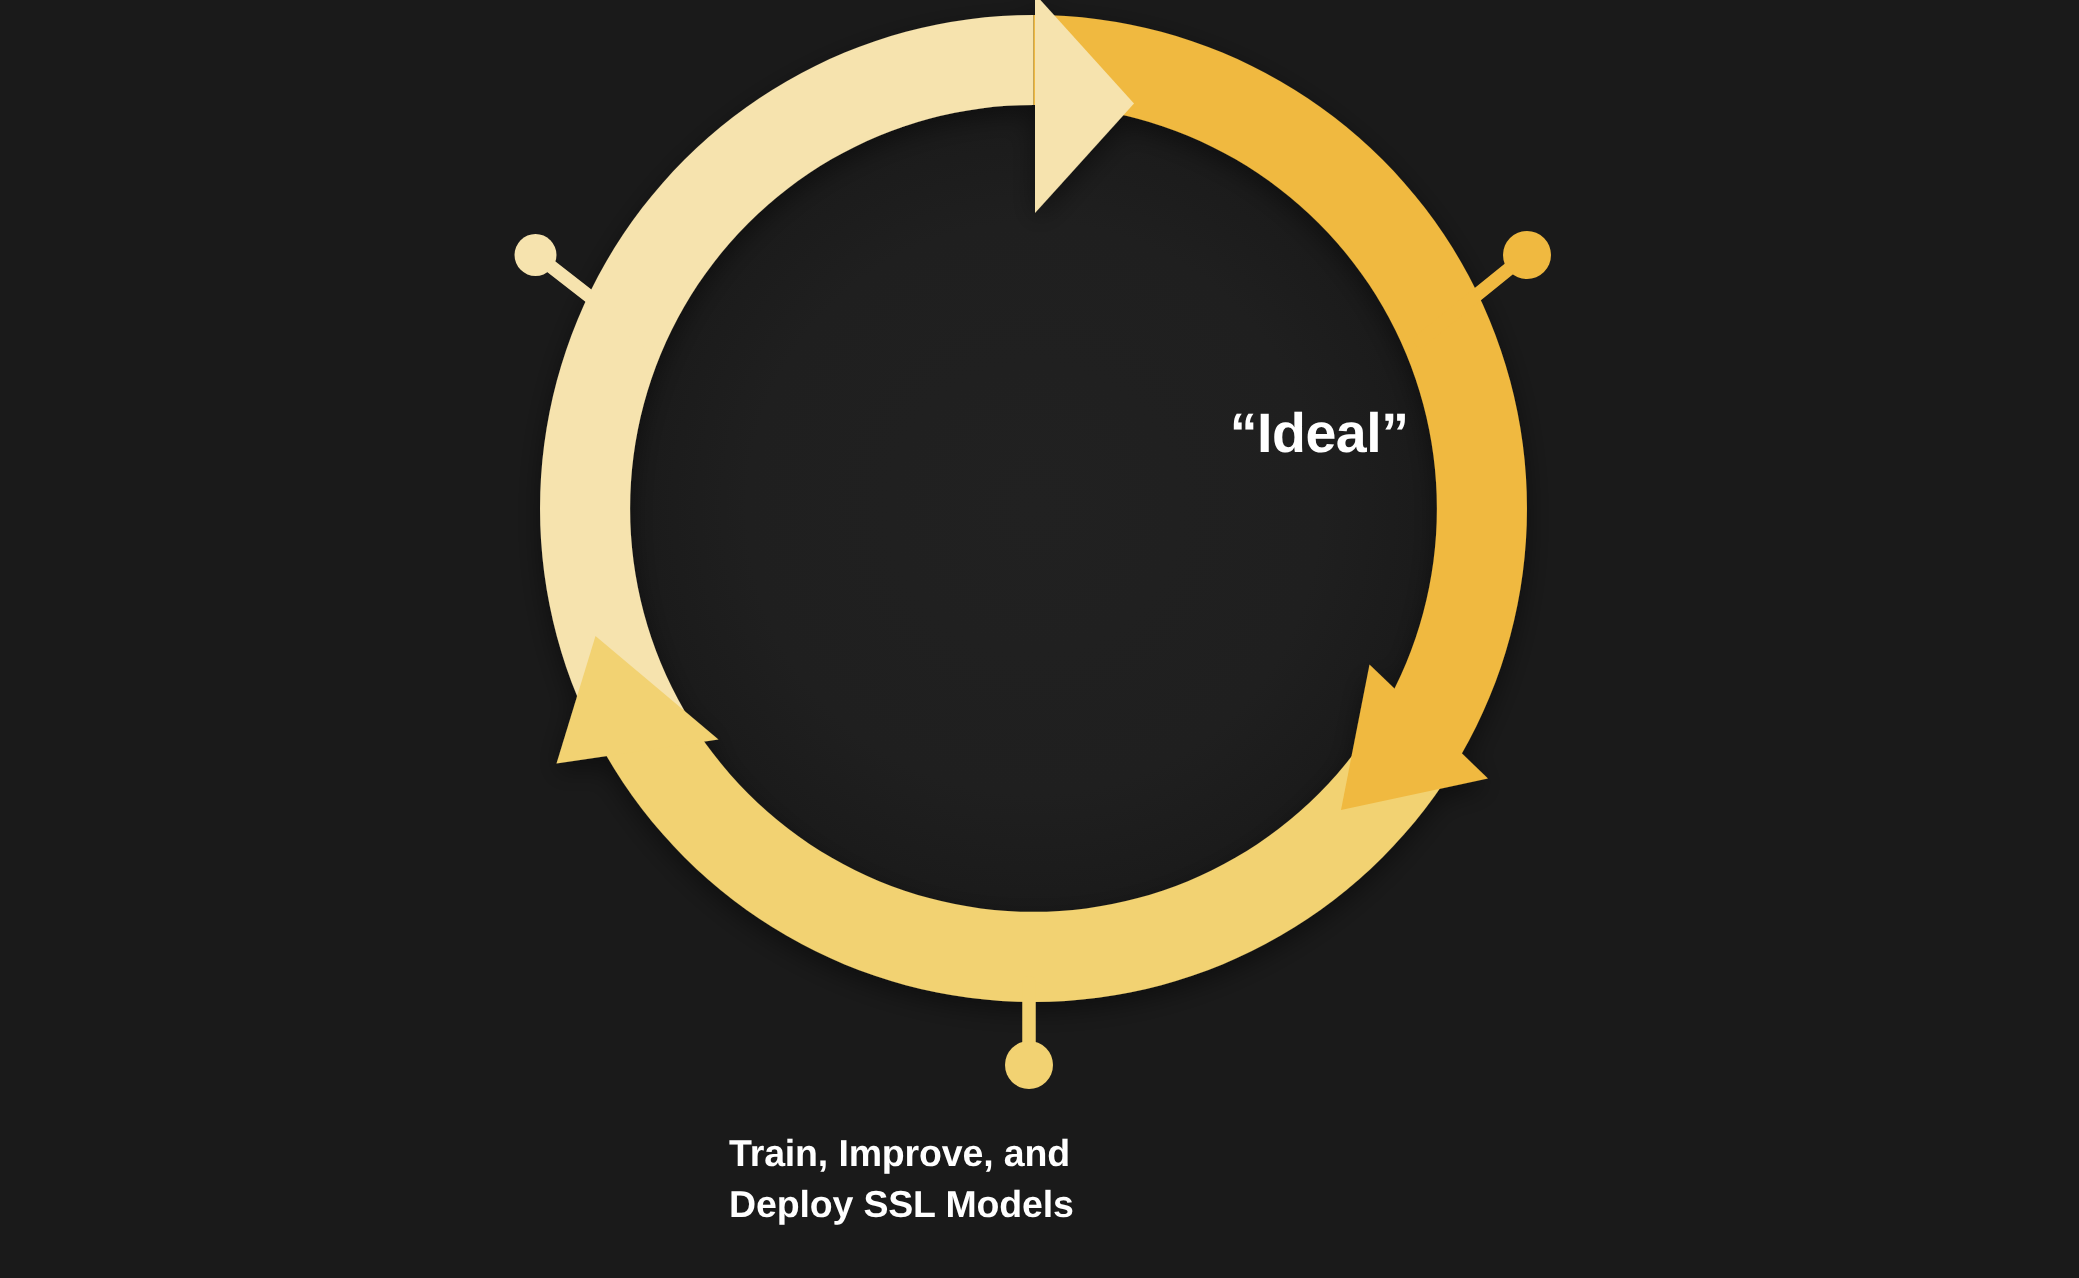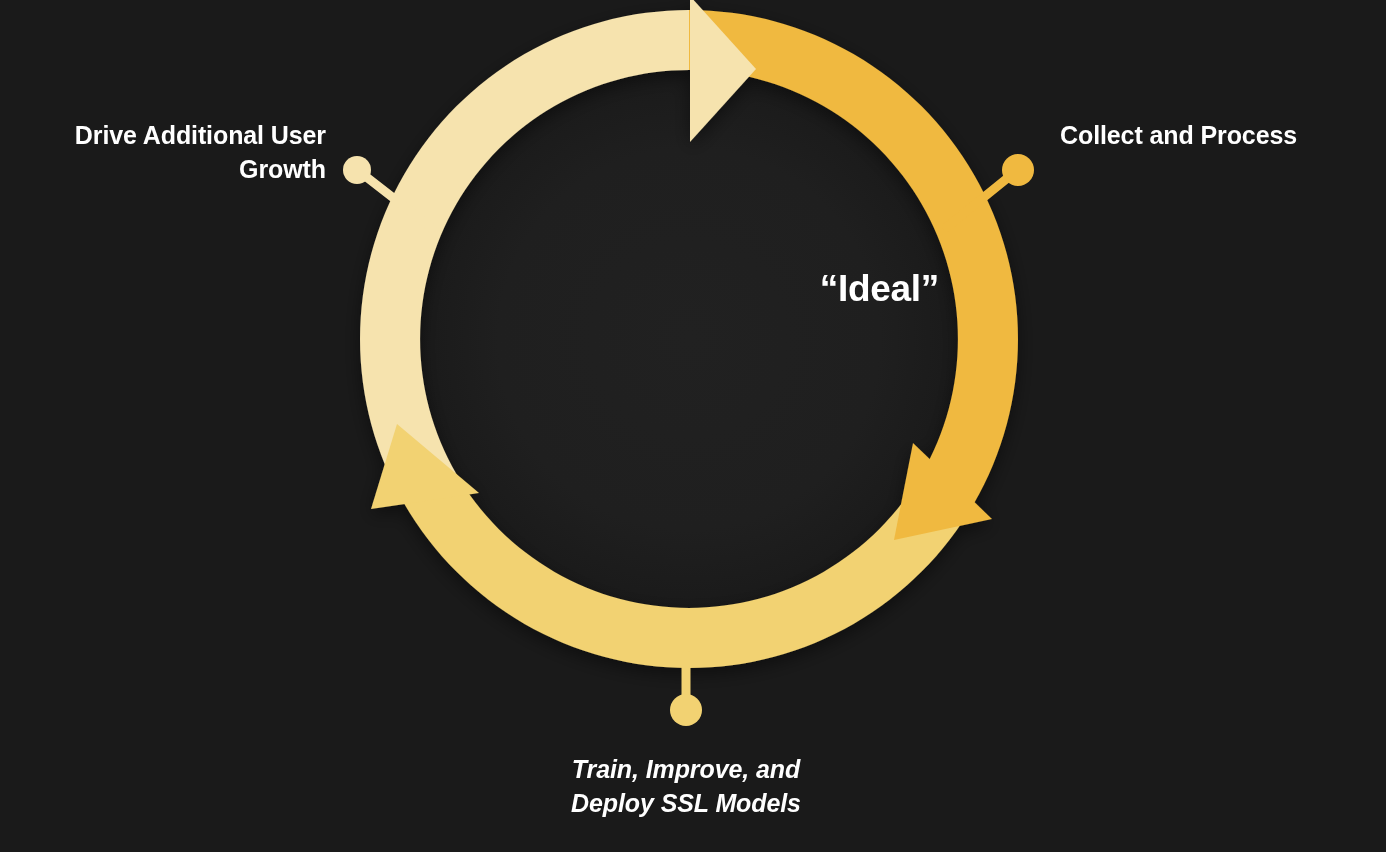--- a/index.html
+++ b/index.html
@@ -40,22 +40,21 @@
   #label-right {
     left: 1060px;
     top: 118px;
     width: 316px;
     text-align: left;
   }
   #label-bottom {
     left: 486px;
     top: 752px;
     width: 400px;
-    text-align: center;
-    font-style: italic;
+    text-align: left;
   }
   #center-title {
     position: absolute;
     left: 439px;
     top: 258px;
     width: 500px;
     text-align: right;
     color: #ffffff;
     font-family: "Liberation Sans", sans-serif;
     font-weight: bold;
@@ -125,27 +124,22 @@
     <g>
       <line x1="686" y1="708" x2="686" y2="655" stroke="#F2D272" stroke-width="9" stroke-linecap="round"></line>
       <circle cx="686" cy="710" r="16" fill="#F2D272"></circle>
     </g>
   </svg>
 
   <div id="center-title">
     <span class="title-line">“Ideal”</span>
   </div>
 
-  <div class="node-label" id="label-left">
-    <div>Drive Additional User</div>
-    <div>Growth</div>
-  </div>
 
   <div class="node-label" id="label-right">
-    <div>Collect and Process</div>
   </div>
 
   <div class="node-label" id="label-bottom">
     <div>Train, Improve, and</div>
     <div>Deploy SSL Models</div>
   </div>
 
 </div>
 
 </body></html>

